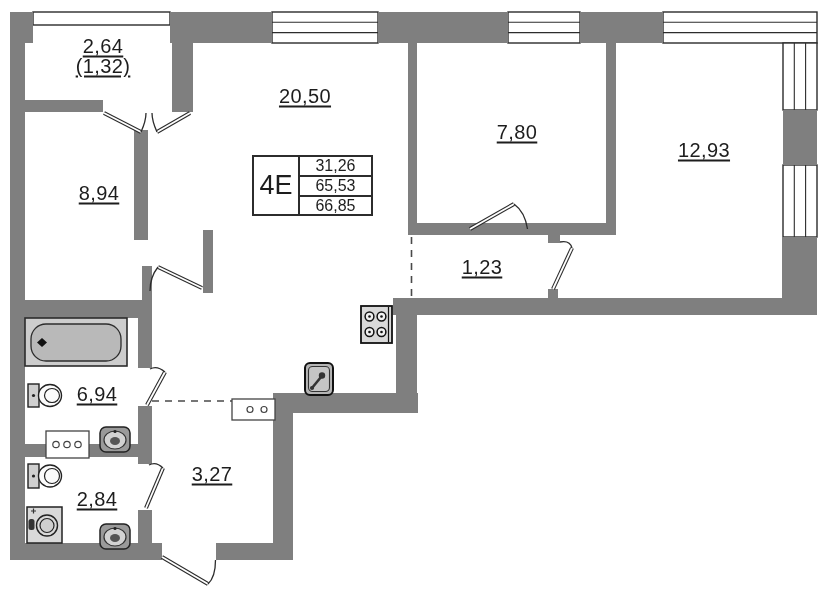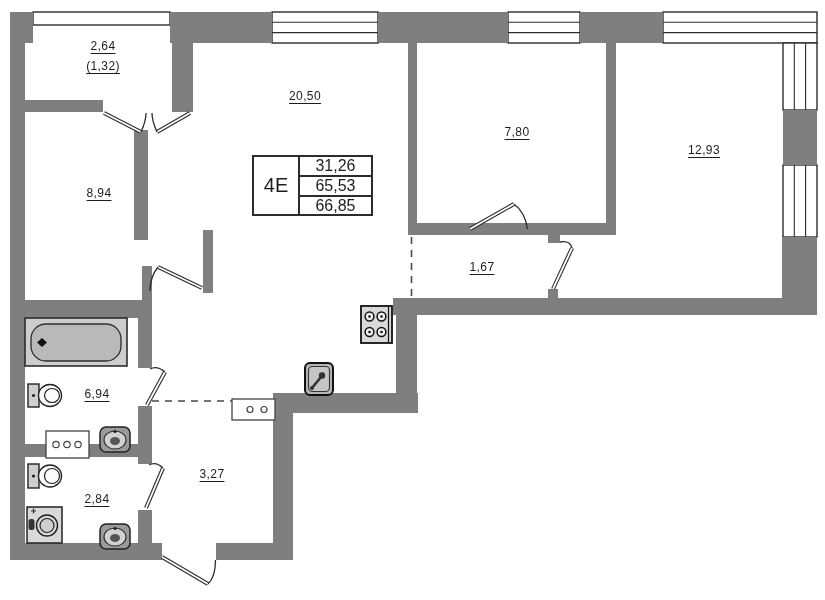--- a/index.html
+++ b/index.html
@@ -10,25 +10,25 @@
   
   .wall{fill:var(--color-wall,#7f7f7f);}
   .winframe{fill:#ffffff;stroke:var(--color-line,#2c2c2c);stroke-width:1.4;}
   .winline{stroke:var(--color-line,#2c2c2c);stroke-width:1.1;}
   .leafdark{stroke:var(--color-line,#2c2c2c);stroke-width:4;stroke-linecap:butt;}
   .leafwhite{stroke:#ffffff;stroke-width:1.8;stroke-linecap:butt;}
   .arc{fill:none;stroke:var(--color-line,#2c2c2c);stroke-width:1.3;}
   .dash{stroke:#4a4a4a;stroke-width:1.6;stroke-dasharray:7 6;}
 
   
-  .rlabel{position:absolute;transform:translate(-50%,-50%);font-size:12px;color:#1d1d1d;
+  .rlabel{position:absolute;transform:translate(-50%,-50%);font-size:20px;color:#1d1d1d;
           text-decoration:underline;text-underline-offset:3px;white-space:nowrap;letter-spacing:.4px;}
   .unit-table{position:absolute;left:252px;top:155px;width:121px;height:61px;background:#fff;
           border:2px solid #2c2c2c;display:flex;box-sizing:border-box;color:#1d1d1d;}
-  .unit-left{width:46px;display:flex;align-items:center;justify-content:center;font-size:20px;
+  .unit-left{width:46px;display:flex;align-items:center;justify-content:center;font-size:27px;
           border-right:2px solid #2c2c2c;box-sizing:border-box;}
   .unit-right{flex:1;display:flex;flex-direction:column;}
   .unit-row{flex:1;display:flex;align-items:center;justify-content:center;font-size:16px;box-sizing:border-box;}
   .unit-row + .unit-row{border-top:2px solid #2c2c2c;}
 </style>
 </head>
 <body>
 
 <div class="plan">
 
@@ -214,21 +214,21 @@
       <circle cx="264" cy="409.5" r="3" fill="#fff" stroke="#444" stroke-width="1.2"></circle>
     </g>
   </svg>
 
   <div class="rlabel" style="left:103px;top:46px;">2,64</div>
   <div class="rlabel" style="left:103px;top:66px;">(1,32)</div>
   <div class="rlabel" style="left:305px;top:96px;">20,50</div>
   <div class="rlabel" style="left:517px;top:132px;">7,80</div>
   <div class="rlabel" style="left:704px;top:150px;">12,93</div>
   <div class="rlabel" style="left:99px;top:193px;">8,94</div>
-  <div class="rlabel" style="left:482px;top:267px;">1,67</div>
+  <div class="rlabel" style="left:482px;top:267px;">1,23</div>
   <div class="rlabel" style="left:97px;top:394px;">6,94</div>
   <div class="rlabel" style="left:97px;top:499px;">2,84</div>
   <div class="rlabel" style="left:212px;top:474px;">3,27</div>
 
   <div class="unit-table">
     <div class="unit-left">4E</div>
     <div class="unit-right">
       <div class="unit-row">31,26</div>
       <div class="unit-row">65,53</div>
       <div class="unit-row">66,85</div>

